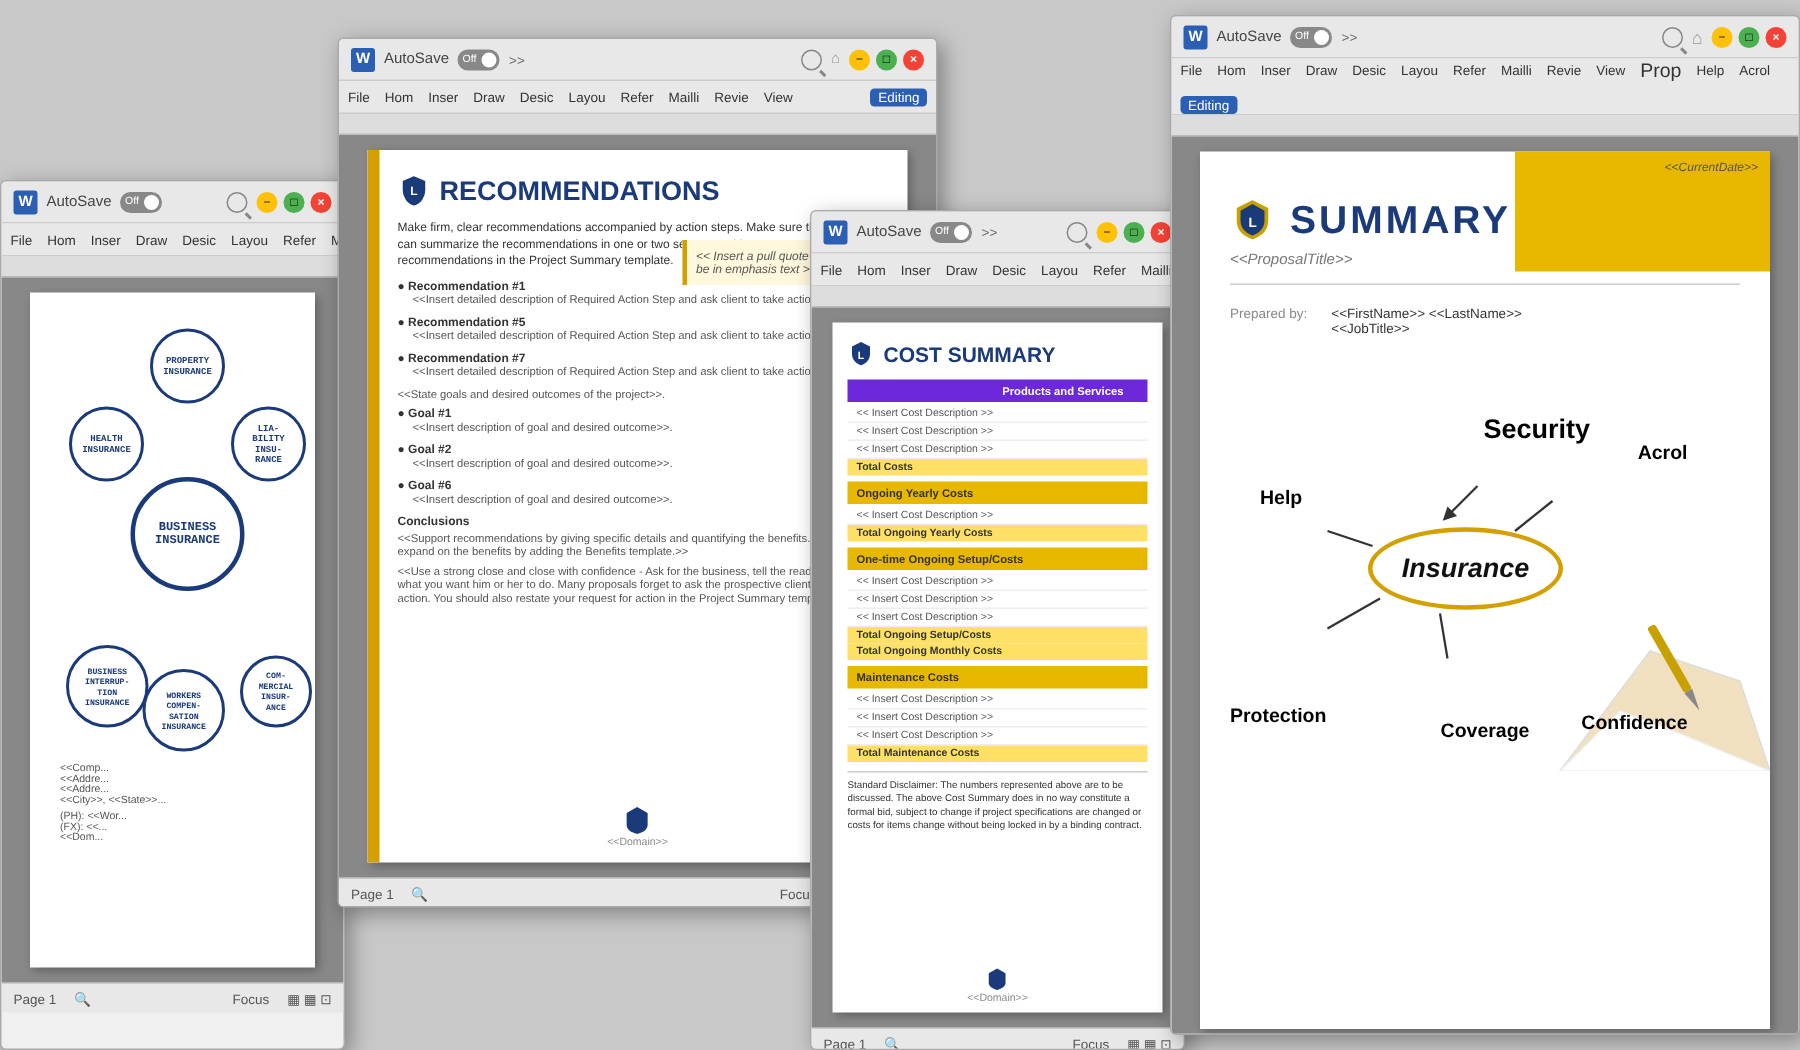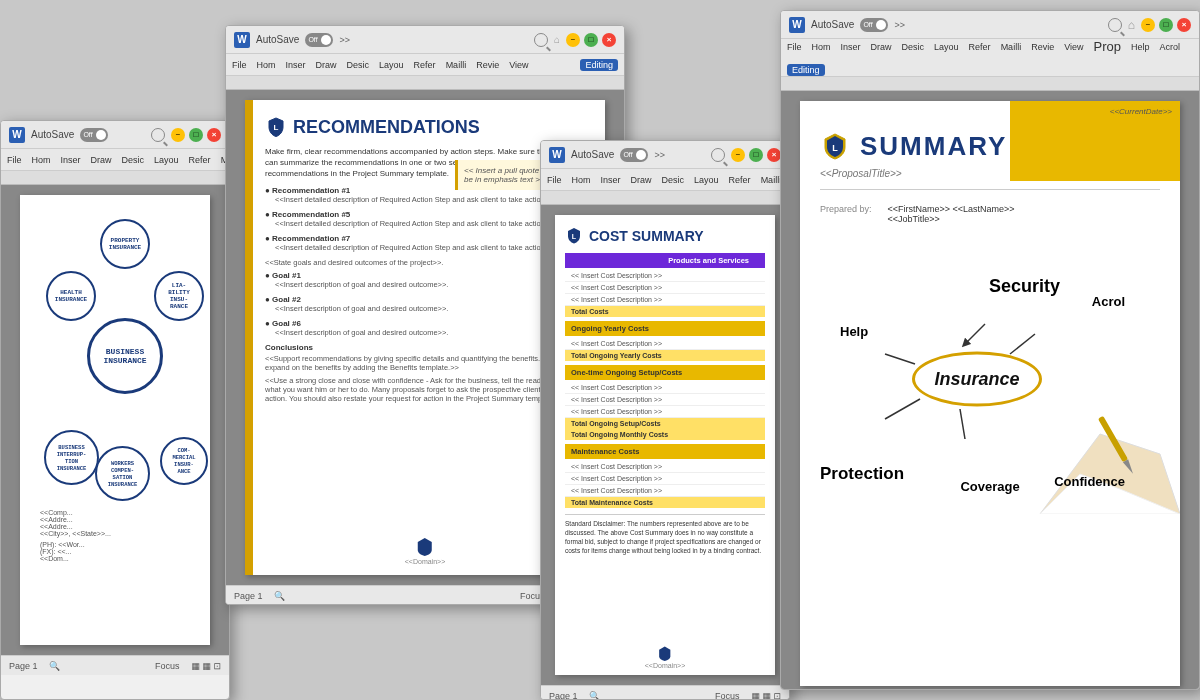--- a/index.html
+++ b/index.html
@@ -593,21 +593,21 @@
         <div style="position:absolute;left:50%;top:50%;transform:translate(-60%,-50%);width:130px;height:55px;border:3px solid #d4a000;border-radius:50%;background:white;display:flex;align-items:center;justify-content:center;">
           <span style="font-size:18px;font-style:italic;font-weight:bold;color:#111;">Insurance</span>
         </div>
 
         <div style="position:absolute;right:120px;top:32px;font-size:18px;font-weight:bold;margin-left:40px;">Security</div>
 
         <div style="position:absolute;right:55px;top:50px;font-size:13px;font-weight:bold;">Acrol</div>
 
         <div style="position:absolute;left:40px;top:80px;font-size:13px;font-weight:bold;">Help</div>
 
-        <div style="position:absolute;left:20px;bottom:30px;font-size:17px;font-weight:bold;margin-top:36px;">Protection</div>
+        <div style="position:absolute;left:20px;bottom:30px;font-size:13px;font-weight:bold;margin-top:36px;">Protection</div>
 
         <div style="position:absolute;left:50%;bottom:20px;transform:translateX(-50%);font-size:13px;font-weight:bold;">Coverage</div>
 
         <div style="position:absolute;right:55px;bottom:25px;font-size:13px;font-weight:bold;">Confidence</div>
 
         <svg style="position:absolute;top:0;left:0;width:100%;height:100%;pointer-events:none;">
 
           <line x1="185" y1="80" x2="165" y2="100" stroke="#333" stroke-width="1.5" marker-end="url(#arr)"></line>
 
           <line x1="235" y1="90" x2="210" y2="110" stroke="#333" stroke-width="1.5"></line>

